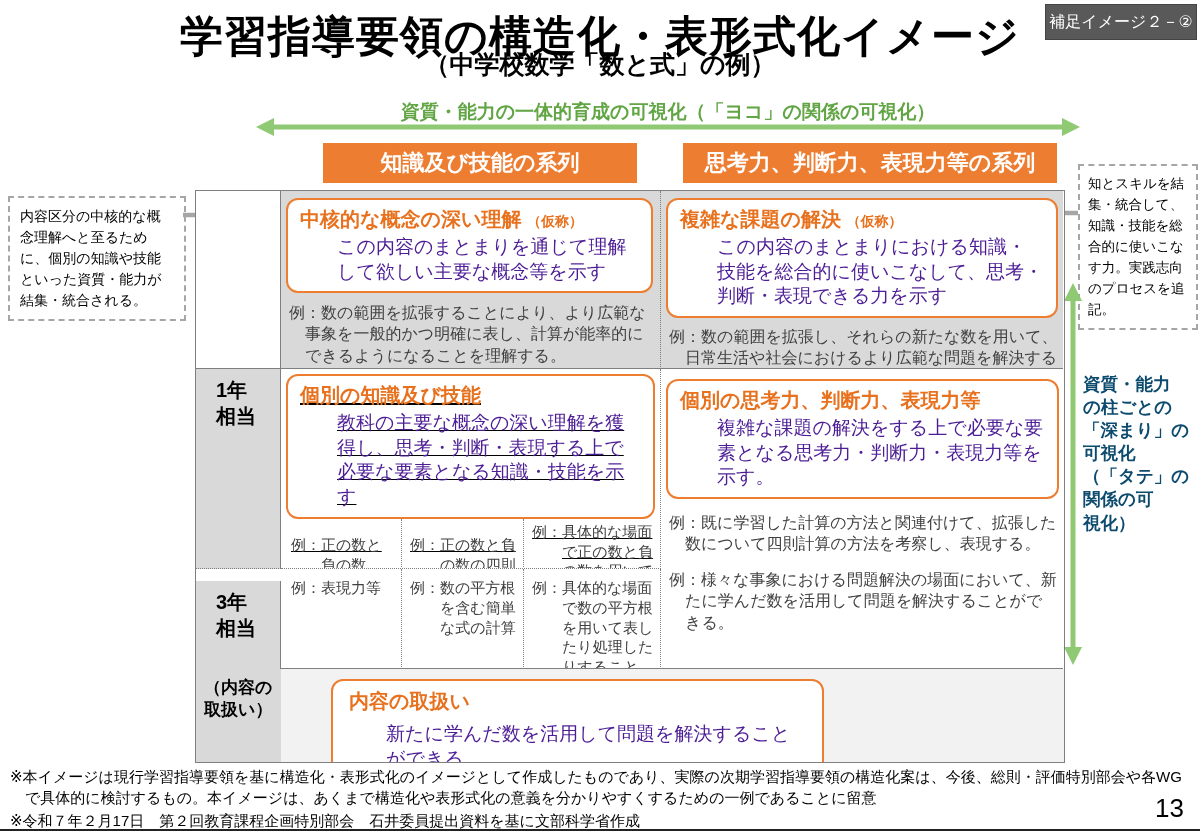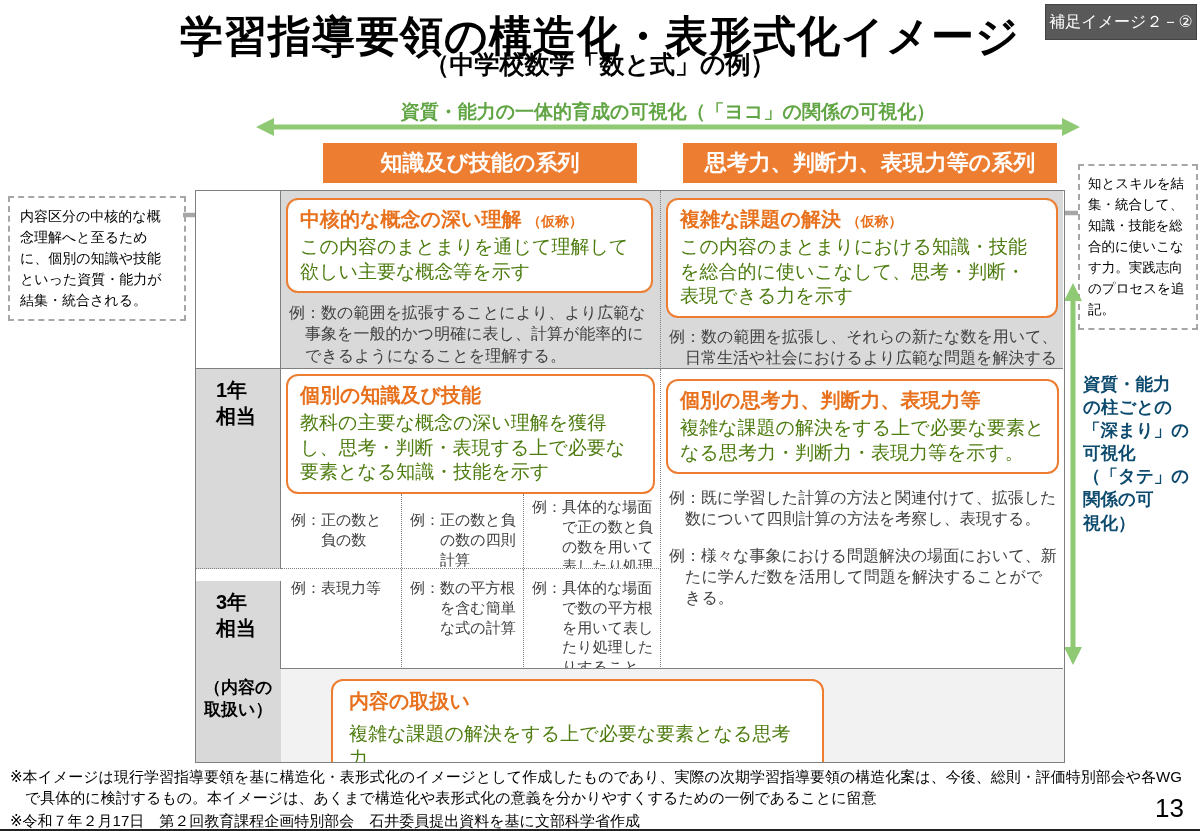--- a/index.html
+++ b/index.html
@@ -42,40 +42,40 @@
   .cell { position:absolute; overflow:hidden; }
   .c-label1 { left:0; top:0; width:85px; height:178px; background:#fff;
               border-right:1.5px solid #7f7f7f; border-bottom:1.5px solid #7f7f7f; }
   .c-r1l { left:85px; top:0; width:380px; height:178px; background:#D9D9D9;
            border-right:1.5px dotted #7f7f7f; border-bottom:1.5px solid #7f7f7f; }
   .c-r1r { left:465px; top:0; width:402px; height:178px; background:#D9D9D9;
            border-bottom:1.5px solid #7f7f7f; }
   .c-label2 { left:0; top:178px; width:85px; height:200px; background:#D9D9D9;
               border-right:1.5px solid #7f7f7f; border-bottom:1.5px dotted #7f7f7f; }
   .c-r2l { left:85px; top:178px; width:380px; height:200px; background:#fff;
-           border-right:1.5px dotted #7f7f7f; border-bottom:1.5px dotted #7f7f7f; }
+           border-right:1.5px dotted #7f7f7f; border-bottom:1.5px dotted #7f7f7f;text-decoration:underline; }
   .c-r23r { left:465px; top:178px; width:402px; height:300px; background:#fff;
             border-bottom:1.5px solid #7f7f7f; }
   .c-label3 { left:0; top:390px; width:85px; height:100px; background:#D9D9D9;
               border-right:1.5px solid #7f7f7f; border-bottom:1.5px solid #7f7f7f; }
   .c-r3l { left:85px; top:378px; width:380px; height:100px; background:#fff;
            border-right:1.5px dotted #7f7f7f; border-bottom:1.5px solid #7f7f7f; }
   .c-label4 { left:0; top:478px; width:98px; height:93px; background:#D9D9D9;
               border-right:1.5px solid #7f7f7f; }
   .c-r4 { left:85px; top:478px; width:783px; height:93px; background:#F2F2F2; }
 
   .row-label { font-weight:bold; font-size:20px; padding:8px 0 0 20px;
                white-space:pre-line; line-height:1.3; }
   .row-label.small { font-size:17px; padding-left:8px; }
 
   
   .obox { background:#fff; border:2.5px solid #ED7D31; border-radius:12px; padding:7px 12px; }
   .obox-title { color:#E8711E; font-weight:bold; font-size:20px; line-height:1.25; }
   .obox-suffix { color:#E8711E; font-weight:bold; font-size:14px; }
-  .obox-body { color:#4d7c0f; font-size:19px; line-height:1.3; margin-top:3px; }
+  .obox-body { color:#4c1d95; font-size:19px; line-height:1.3; margin-top:3px;margin-left:37px; }
 
   .ex { color:#404040; font-size:16px; line-height:1.32;
         padding-left:1em; text-indent:-1em; }
   .subrow { display:flex; }
   .subcell { flex:0 0 auto; color:#404040; font-size:15px; line-height:1.3; }
   .subcell .ex { font-size:15px; padding-left:2em; text-indent:-2em; }
   .sc1 { width:120px; padding:16px 6px 0 10px; }
   .sc2 { width:122px; padding:16px 6px 0 8px; border-left:1.5px dotted #7f7f7f; }
   .sc3 { width:138px; padding:3px 4px 0 8px; border-left:1.5px dotted #7f7f7f; }
   .r3 .sc1, .r3 .sc2 { padding-top:9px; }
@@ -218,21 +218,21 @@
     </div>
 
     <div class="cell c-label4">
       <div class="row-label small">（内容の
 取扱い）</div>
     </div>
 
     <div class="cell c-r4">
       <div class="obox">
         <div class="obox-title">内容の取扱い</div>
-        <div class="obox-body">複雑な課題の解決をする上で必要な要素となる思考力</div>
+        <div class="obox-body">新たに学んだ数を活用して問題を解決することができる</div>
       </div>
     </div>
 
   </div>
 
   <div class="fn">
     <p>※本イメージは現行学習指導要領を基に構造化・表形式化のイメージとして作成したものであり、実際の次期学習指導要領の構造化案は、今後、総則・評価特別部会や各WGで具体的に検討するもの。本イメージは、あくまで構造化や表形式化の意義を分かりやすくするための一例であることに留意</p>
     <p>※令和７年２月17日　第２回教育課程企画特別部会　石井委員提出資料を基に文部科学省作成</p>
   </div>
   <div class="pageno">13</div>

